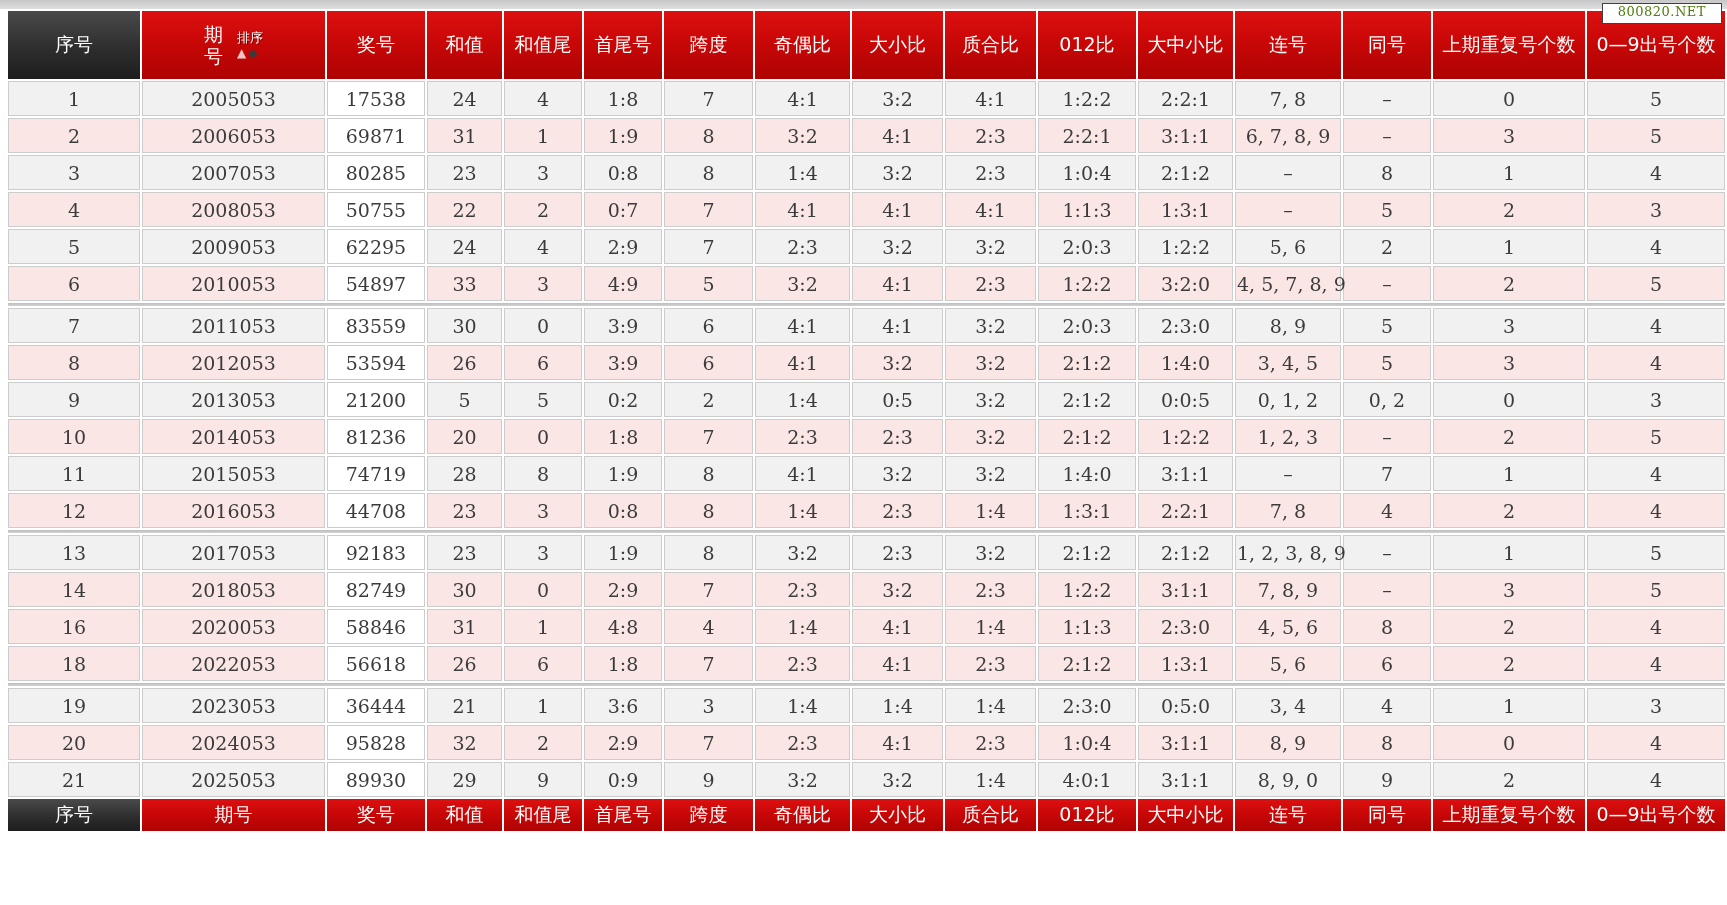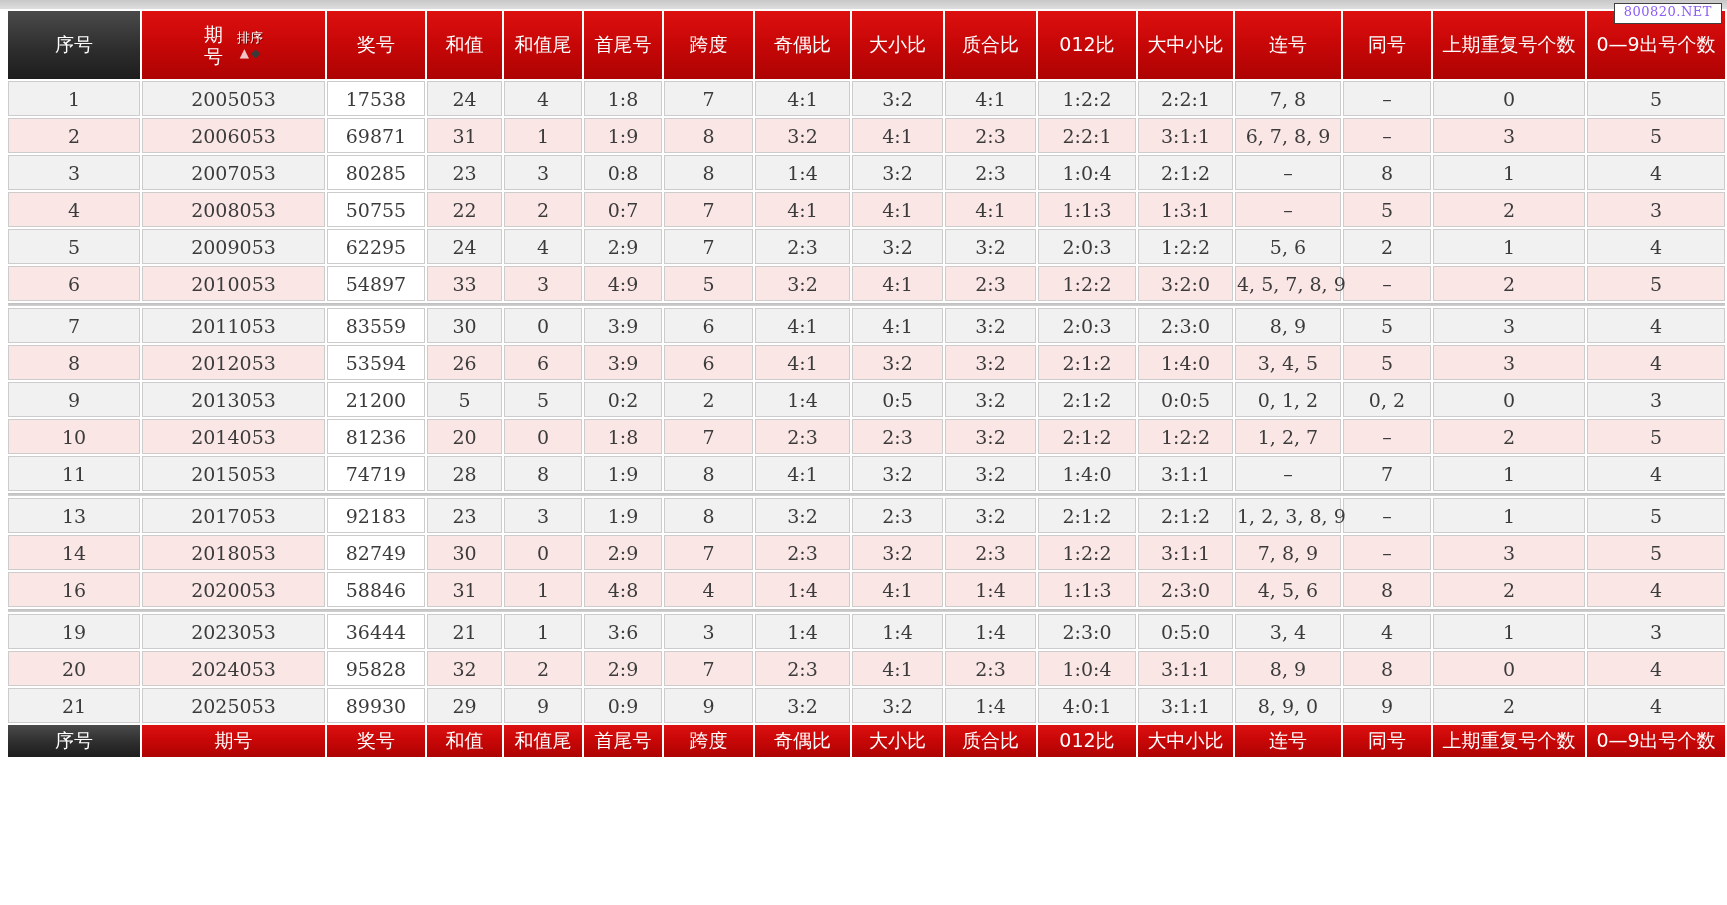--- a/index.html
+++ b/index.html
@@ -5,23 +5,23 @@
   html,body{margin:0;padding:0;}
   body{
     width:1727px;height:905px;overflow:hidden;background:#ffffff;
     font-family:"DejaVu Sans","Liberation Sans",sans-serif;
     position:relative;
   }
   .topbar{height:9px;width:100%;background:linear-gradient(180deg,#c7c7c7,#dedede);}
   .watermark{
     position:absolute;top:3px;right:5px;z-index:10;
     background:#ffffff;border:1px solid #3f3f3f;
-    padding:0 9px;height:19px;line-height:19px;
+    padding:0 15px;height:19px;line-height:19px;
     font:13px "DejaVu Serif","Liberation Serif",serif;
-    color:#8b5cf6;letter-spacing:.5px;white-space:nowrap;
+    color:#4d7c0f;letter-spacing:.5px;white-space:nowrap;
   }
   table.chart{
     margin-left:6px;width:1721px;table-layout:fixed;
     border-collapse:separate;border-spacing:2px;
   }
   td{box-sizing:border-box;}
   
   td.hd{
     height:68px;text-align:center;vertical-align:middle;
     background:linear-gradient(180deg,#dd1010 0%,#c90707 45%,#ae0303 100%);
@@ -39,21 +39,21 @@
     font-size:19px;color:#3b3b3b;white-space:nowrap;
     border:1px solid #cccccc;
   }
   tr.odd td.c{background:#f1f1f1;}
   tr.even td.c{background:#fbe6e6;}
   td.c.prize{background:#ffffff !important;margin-left:24px;}
   td.sep{height:3px;background:linear-gradient(180deg,#bdbdbd,#d2d2d2);border:0;padding:0;}
   
   .period-wrap{display:flex;align-items:center;justify-content:center;gap:14px;}
   .period-label{line-height:22px;text-align:center;}
-  .sorter{display:flex;flex-direction:column;align-items:center;line-height:14px;cursor:pointer;}
+  .sorter{display:flex;flex-direction:column;line-height:14px;cursor:pointer;}
   .sort-label{font-size:13px;color:#ffffff;text-shadow:1px 1px 0 #6e0000;}
   .arrows{display:flex;gap:2px;margin-top:2px;}
   .arr{font-size:12px;line-height:12px;}
   .arr.asc{color:#f3c4c4;}
   .arr.desc{color:#3a3a3a;}
 </style>
 </head>
 <body>
 
 <div class="topbar"></div>
@@ -280,21 +280,21 @@
         <td class="c prize">81236</td>
         <td class="c">20</td>
         <td class="c">0</td>
         <td class="c">1:8</td>
         <td class="c">7</td>
         <td class="c">2:3</td>
         <td class="c">2:3</td>
         <td class="c">3:2</td>
         <td class="c">2:1:2</td>
         <td class="c">1:2:2</td>
-        <td class="c">1, 2, 7</td>
+        <td class="c">1, 2, 3</td>
         <td class="c">–</td>
         <td class="c">2</td>
         <td class="c">5</td>
       </tr>
       <tr class="odd">
         <td class="c">11</td>
         <td class="c">2015053</td>
         <td class="c prize">74719</td>
         <td class="c">28</td>
         <td class="c">8</td>
@@ -303,20 +303,38 @@
         <td class="c">4:1</td>
         <td class="c">3:2</td>
         <td class="c">3:2</td>
         <td class="c">1:4:0</td>
         <td class="c">3:1:1</td>
         <td class="c">–</td>
         <td class="c">7</td>
         <td class="c">1</td>
         <td class="c">4</td>
       </tr>
+      <tr class="even">
+        <td class="c">12</td>
+        <td class="c">2016053</td>
+        <td class="c prize">44708</td>
+        <td class="c">23</td>
+        <td class="c">3</td>
+        <td class="c">0:8</td>
+        <td class="c">8</td>
+        <td class="c">1:4</td>
+        <td class="c">2:3</td>
+        <td class="c">1:4</td>
+        <td class="c">1:3:1</td>
+        <td class="c">2:2:1</td>
+        <td class="c">7, 8</td>
+        <td class="c">4</td>
+        <td class="c">2</td>
+        <td class="c">4</td>
+      </tr>
       <tr>
         <td class="sep" colspan="16"></td>
       </tr>
       <tr class="odd">
         <td class="c">13</td>
         <td class="c">2017053</td>
         <td class="c prize">92183</td>
         <td class="c">23</td>
         <td class="c">3</td>
         <td class="c">1:9</td>
@@ -357,20 +375,38 @@
         <td class="c">1</td>
         <td class="c">4:8</td>
         <td class="c">4</td>
         <td class="c">1:4</td>
         <td class="c">4:1</td>
         <td class="c">1:4</td>
         <td class="c">1:1:3</td>
         <td class="c">2:3:0</td>
         <td class="c">4, 5, 6</td>
         <td class="c">8</td>
+        <td class="c">2</td>
+        <td class="c">4</td>
+      </tr>
+      <tr class="even">
+        <td class="c">18</td>
+        <td class="c">2022053</td>
+        <td class="c prize">56618</td>
+        <td class="c">26</td>
+        <td class="c">6</td>
+        <td class="c">1:8</td>
+        <td class="c">7</td>
+        <td class="c">2:3</td>
+        <td class="c">4:1</td>
+        <td class="c">2:3</td>
+        <td class="c">2:1:2</td>
+        <td class="c">1:3:1</td>
+        <td class="c">5, 6</td>
+        <td class="c">6</td>
         <td class="c">2</td>
         <td class="c">4</td>
       </tr>
       <tr>
         <td class="sep" colspan="16"></td>
       </tr>
       <tr class="odd">
         <td class="c">19</td>
         <td class="c">2023053</td>
         <td class="c prize">36444</td>

